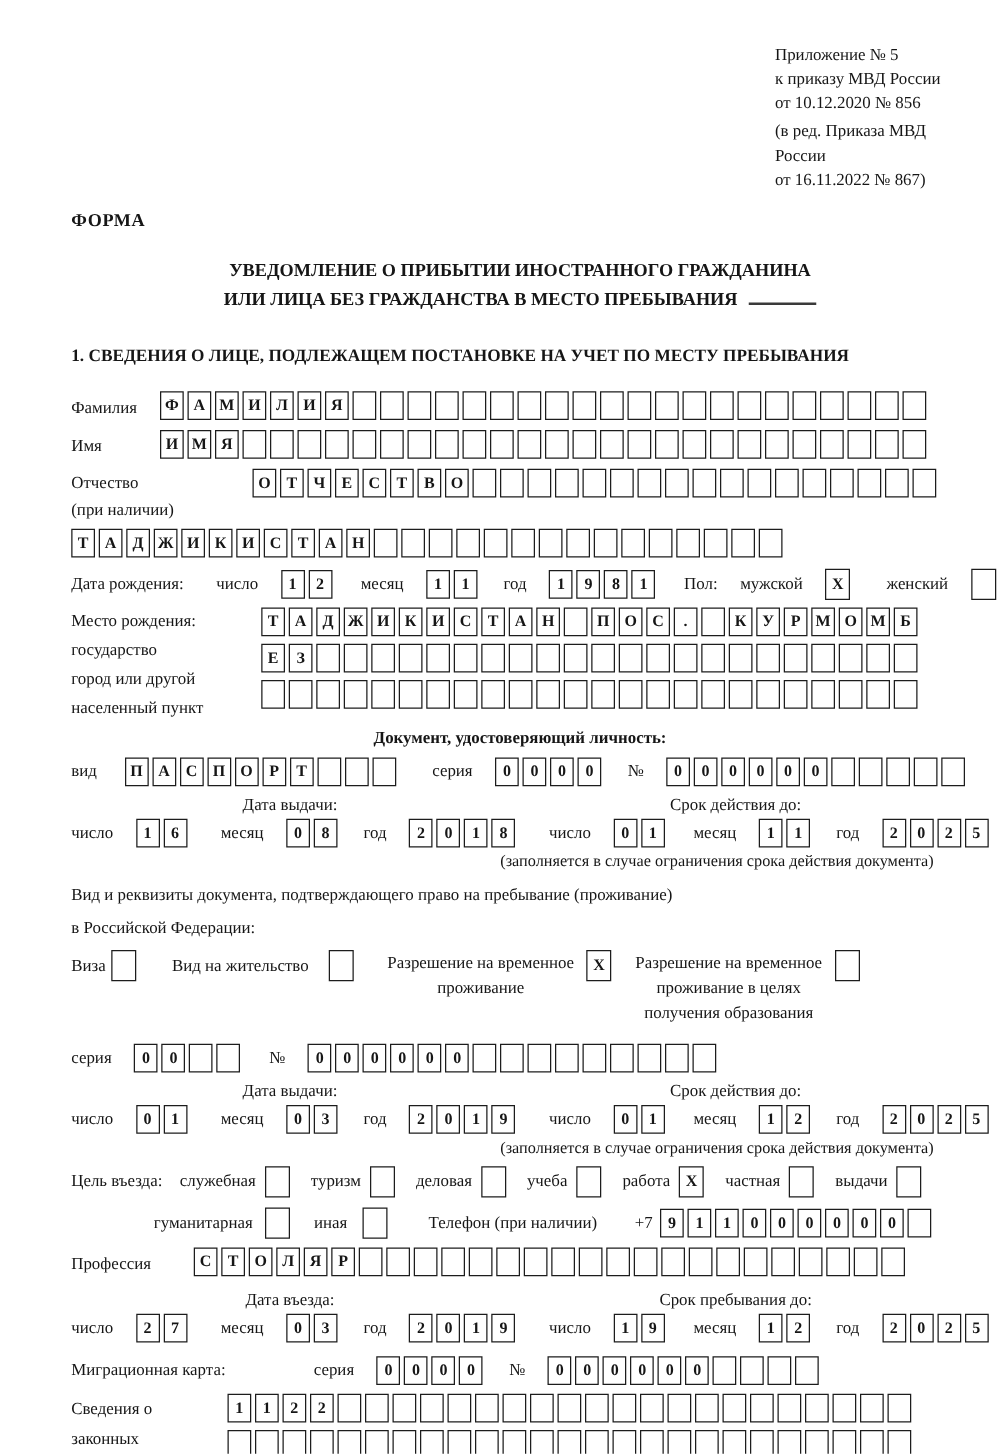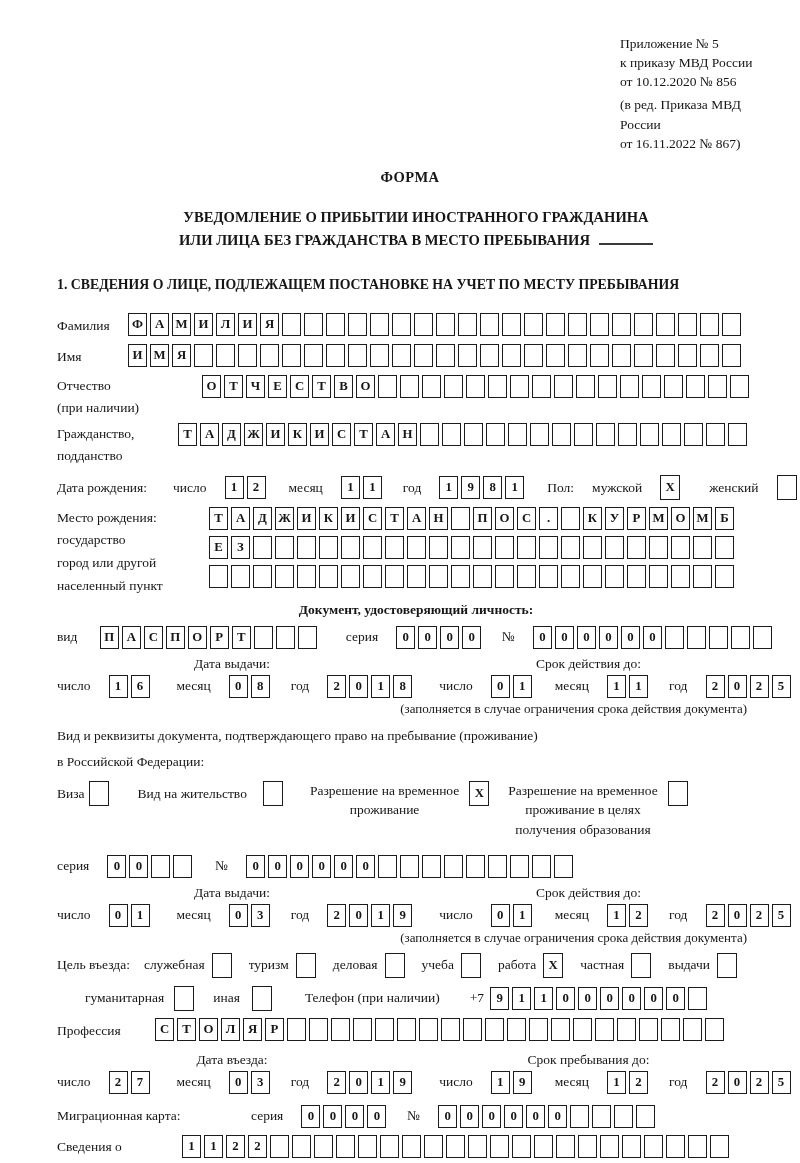--- a/index.html
+++ b/index.html
@@ -5,21 +5,21 @@
   html,body{margin:0;padding:0;background:#ffffff;}
   .page{
     width:800px;height:1163px;box-sizing:border-box;
     padding:34px 25px 10px 57px;
     font-family:"Liberation Serif","DejaVu Serif",serif;
     color:#161616;font-size:13.5px;position:relative;overflow:hidden;
   }
   
   .appendix{margin-left:563px;line-height:1.42;margin-bottom:0;}
   .appendix .amend{margin-top:4px;}
-  .forma{text-align:center;padding-right:12px;font-weight:bold;font-size:14.5px;margin-top:16px;letter-spacing:.5px;}
+  .forma{text-align:left;padding-right:12px;font-weight:bold;font-size:14.5px;margin-top:16px;letter-spacing:.5px;}
   .title{ text-align:center;font-weight:bold;font-size:14.6px;line-height:1.55;margin-top:20px;}
   .title .uline{display:inline-block;width:54px;border-bottom:2px solid #3a3a3a;height:13px;margin-left:9px;}
   .sect{font-weight:bold;font-size:13.8px;margin-top:26px;margin-bottom:20px;}
   
   .cells{display:inline-flex;flex-wrap:nowrap;}
   .cell{flex:none;width:17px;height:21px;border:1.6px solid #1c1c1c;margin-right:3px;
         display:inline-flex;align-items:center;justify-content:center;
         font-size:12.8px;font-weight:600;background:#fff;}
   .cb .cell{width:18px;height:23px;}
   
@@ -168,24 +168,20 @@
         <span class="cell"></span>
         <span class="cell"></span>
         <span class="cell"></span>
         <span class="cell"></span>
         <span class="cell"></span>
         <span class="cell"></span>
       </span>
   </div>
 
   <div class="row">
-    <span class="lbl lbl-cit">
-      <div>Гражданство,</div>
-      <div>подданство</div>
-    </span>
     <span class="cells">
         <span class="cell">Т</span>
         <span class="cell">А</span>
         <span class="cell">Д</span>
         <span class="cell">Ж</span>
         <span class="cell">И</span>
         <span class="cell">К</span>
         <span class="cell">И</span>
         <span class="cell">С</span>
         <span class="cell">Т</span>
@@ -544,21 +540,21 @@
       </span>
     <span class="olabel inl">частная</span>
     <span class="cells cb">
         <span class="cell"></span>
       </span>
     <span class="olabel inl">выдачи</span>
     <span class="cells cb">
         <span class="cell"></span>
       </span>
   </div>
-  <div class="purline" style="margin-left:28px;">
+  <div class="purline" style="margin-left:66px;">
     <span class="inl">гуманитарная</span>
     <span class="cells cb" style="margin-left:10px;">
         <span class="cell"></span>
       </span>
     <span class="inl" style="margin-left:16px;">иная</span>
     <span class="cells cb" style="margin-left:12px;">
         <span class="cell"></span>
       </span>
     <span class="inl" style="margin-left:30px;">Телефон (при наличии)</span>
     <span class="inl" style="margin-left:30px;margin-right:6px;">+7</span>

